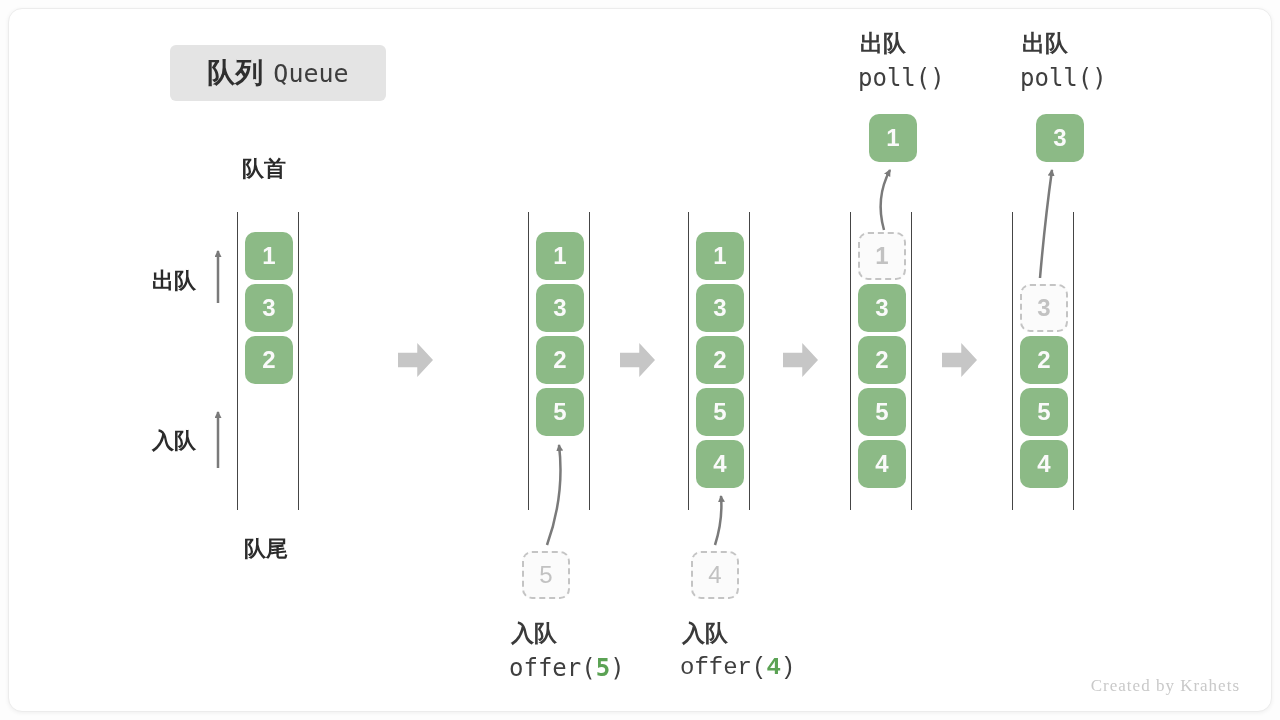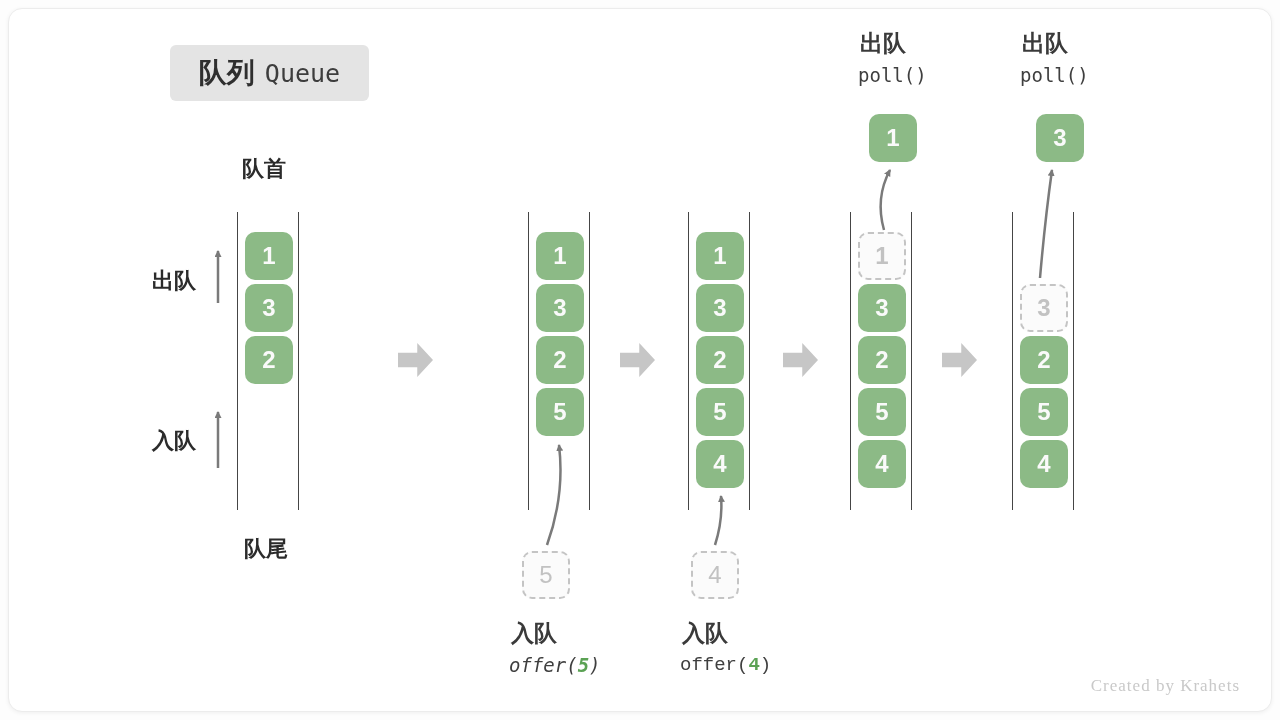--- a/index.html
+++ b/index.html
@@ -8,21 +8,21 @@
     font-family:"Liberation Sans","DejaVu Sans",sans-serif;
     background:#fdfdfd;
   }
   #card{
     position:absolute;left:8px;top:8px;right:8px;bottom:8px;
     background:#ffffff;border:1px solid #ececec;border-radius:14px;
     box-shadow:0 1px 4px rgba(0,0,0,0.06);
   }
   
   .title-box{
-    position:absolute;left:170px;top:45px;width:199px;height:56px;
+    position:absolute;left:170px;top:45px;width:216px;height:56px;
     background:#e4e4e4;border-radius:6px;display:flex;align-items:center;justify-content:center;gap:10px;
   }
   .title-zh{font-size:28px;font-weight:bold;color:#2f2f2f;}
   .title-en{font-family:"DejaVu Sans Mono","Liberation Mono",monospace;font-size:25px;color:#3d3d3d;}
   
   .cjk-label{position:absolute;font-size:22px;font-weight:bold;color:#2b2b2b;white-space:nowrap;}
   
   .queue-column{
     position:absolute;box-sizing:border-box;
     border-left:1.5px solid #454545;border-right:1.5px solid #454545;
@@ -37,21 +37,21 @@
   
   .popped{position:absolute;width:48px;height:48px;border-radius:10px;background:#8cba86;
     color:#fafafa;font-size:24px;font-weight:bold;display:flex;align-items:center;justify-content:center;}
   
   .staged{position:absolute;width:48px;height:48px;box-sizing:border-box;border-radius:10px;
     background:#fbfbfb;border:2px dashed #c4c4c4;color:#c2c2c2;font-size:24px;
     display:flex;align-items:center;justify-content:center;}
   
   .op-label{position:absolute;font-size:23px;font-weight:bold;color:#3a3a3a;white-space:nowrap;}
   .op-code{position:absolute;font-family:"DejaVu Sans Mono","Liberation Mono",monospace;
-    font-size:19px;color:#3f3f3f;white-space:nowrap;}
+    font-size:24px;color:#3f3f3f;white-space:nowrap;}
   .op-code .arg{color:#5ba254;font-weight:bold;}
   
   .block-arrow{
     position:absolute;width:35px;height:34px;background:#c6c6c6;
     clip-path:polygon(0% 29%,55% 29%,55% 0%,100% 50%,55% 100%,55% 71%,0% 71%);
   }
   
   #arrows{position:absolute;left:0;top:0;pointer-events:none;}
   
   .watermark{
@@ -109,21 +109,21 @@
       <div class="cell solid" style="left: 7px; top: 228px;">4</div>
     </div>
 
   <div class="block-arrow" style="left:398px;top:343px;"></div>
   <div class="block-arrow" style="left:620px;top:343px;"></div>
   <div class="block-arrow" style="left:783px;top:343px;"></div>
   <div class="block-arrow" style="left:942px;top:343px;"></div>
 
   <div class="staged" style="left:522px;top:551px;">5</div>
   <div class="op-label" style="left:511px;top:618px;">入队</div>
-  <div class="op-code" style="left:509px;top:654px;font-style:italic;">
+  <div class="op-code" style="left:509px;top:654px;">
     <span>offer(</span><span class="arg">5</span><span>)</span>
   </div>
 
   <div class="staged" style="left:691px;top:551px;">4</div>
   <div class="op-label" style="left:682px;top:618px;">入队</div>
   <div class="op-code" style="left:680px;top:654px;font-family:Liberation Mono, monospace;">
     <span>offer(</span><span class="arg">4</span><span>)</span>
   </div>
 
   <div class="op-label" style="left:860px;top:28px;">出队</div>

